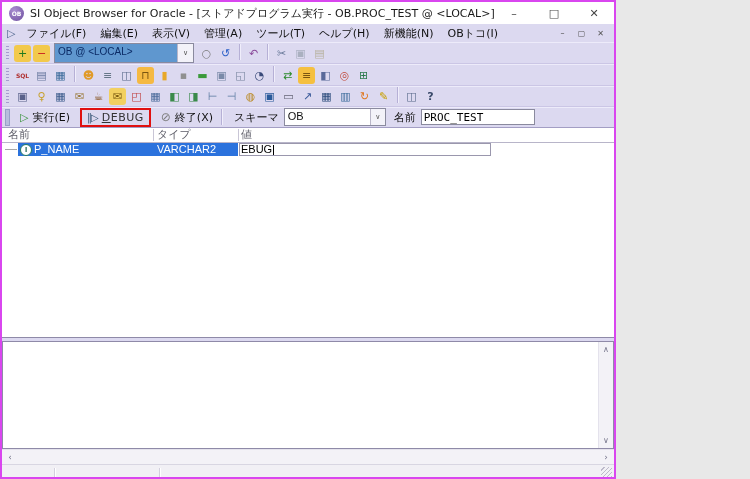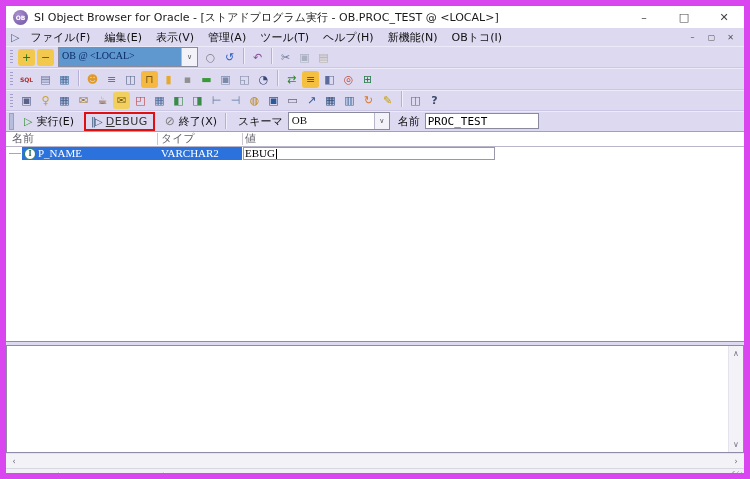--- a/index.html
+++ b/index.html
@@ -1,21 +1,21 @@
 <!DOCTYPE html>
 <html style="--accent: #dcd9f0; --selection: #2b72dd; --highlight-red: #e01010; --combo-selection: #5f97cf; --status-bg: #f1f0f5;"><head>
 <meta charset="utf-8">
 <style>
   html,body{margin:0;padding:0;background:#e8e8e8;}
   .window{
-    position:relative;width:750px;height:479px;box-sizing:border-box;
-    border:6px solid #d946ef;background:var(--accent,#dcd9f0);
+    position:relative;width:616px;height:479px;box-sizing:border-box;
+    border:2px solid #d946ef;background:var(--accent,#dcd9f0);
     font-family:"DejaVu Sans","Liberation Sans",sans-serif;overflow:hidden;
   }
-  .mono{font-family:Liberation Serif, serif;}
+  .mono{font-family:Liberation Sans, sans-serif;}
 
   
   .titlebar{position:absolute;top:0;left:0;right:0;height:22px;background:#fff;
     display:flex;align-items:center;font-size:11px;color:#1a1a1a;}
   .app-icon{width:15px;height:15px;border-radius:50%;margin:0 6px 0 7px;flex:none;
     background:radial-gradient(circle at 35% 30%, #a98fd0, #6f4fa0);
     color:#fff;font-size:6px;font-weight:bold;display:flex;align-items:center;justify-content:center;}
   .title-text{flex:1;white-space:nowrap;overflow:hidden;}
   .win-controls{display:flex;flex:none;}
   .win-controls .wbtn{width:40px;height:22px;display:flex;align-items:center;justify-content:center;

